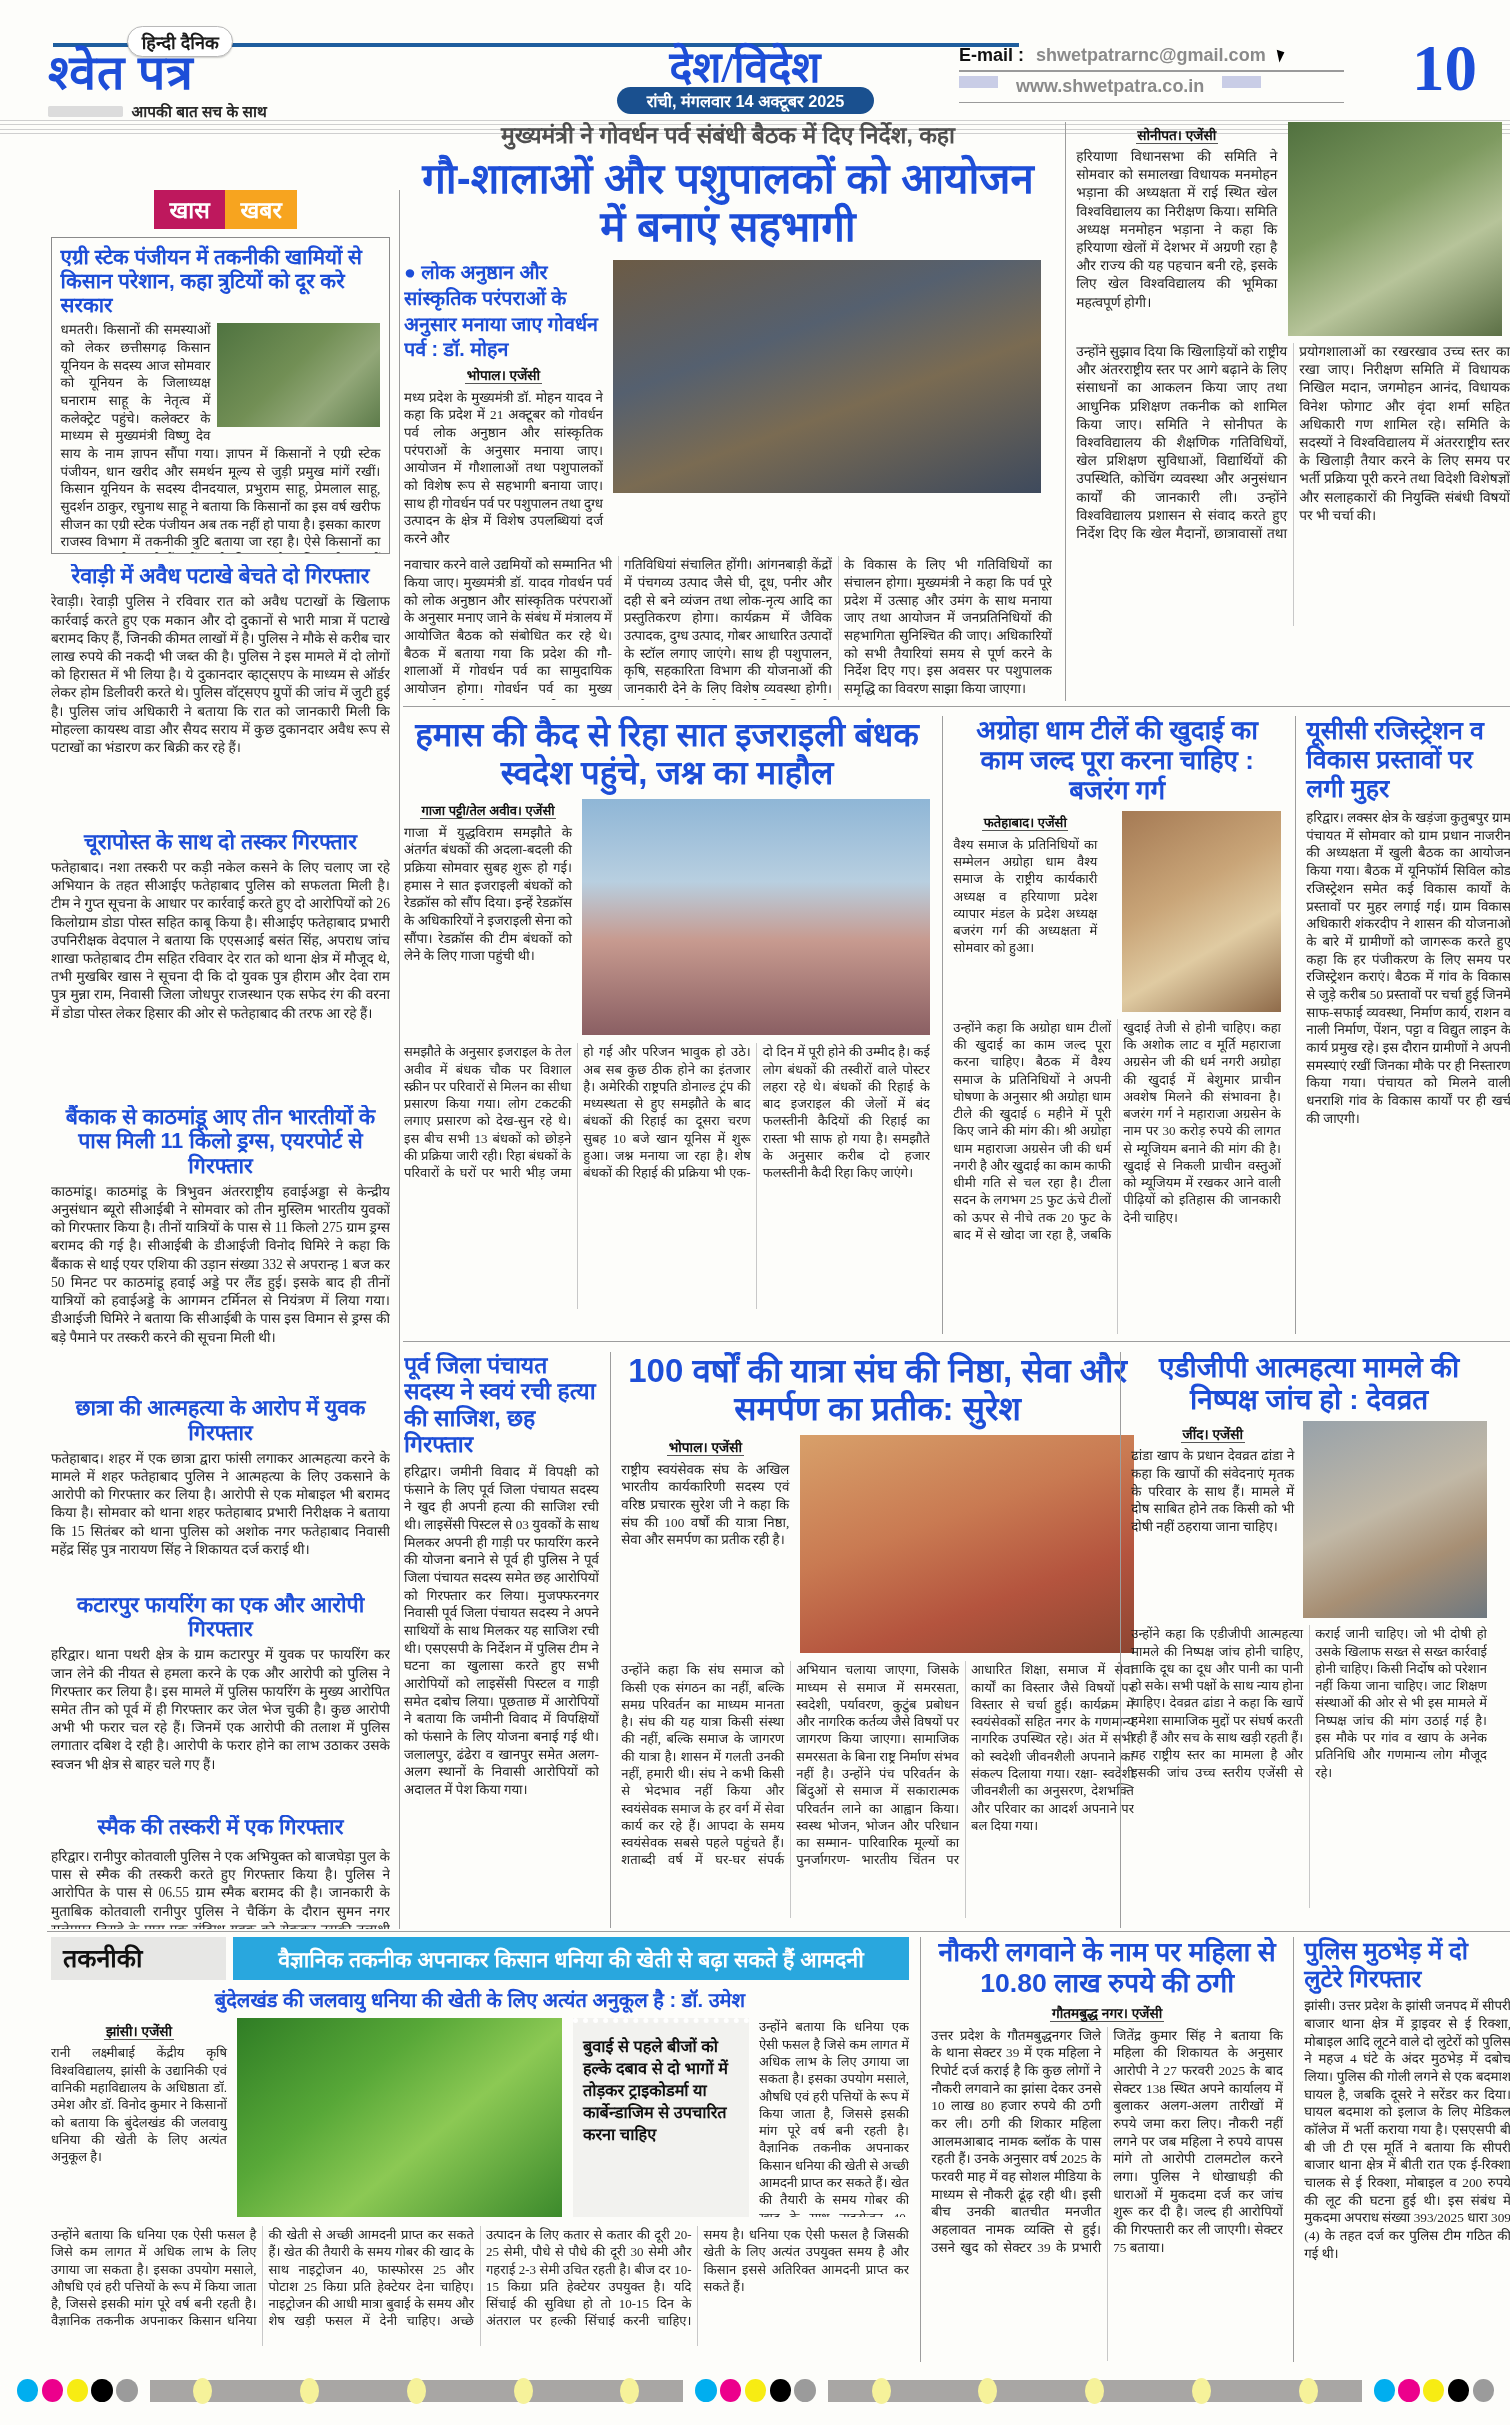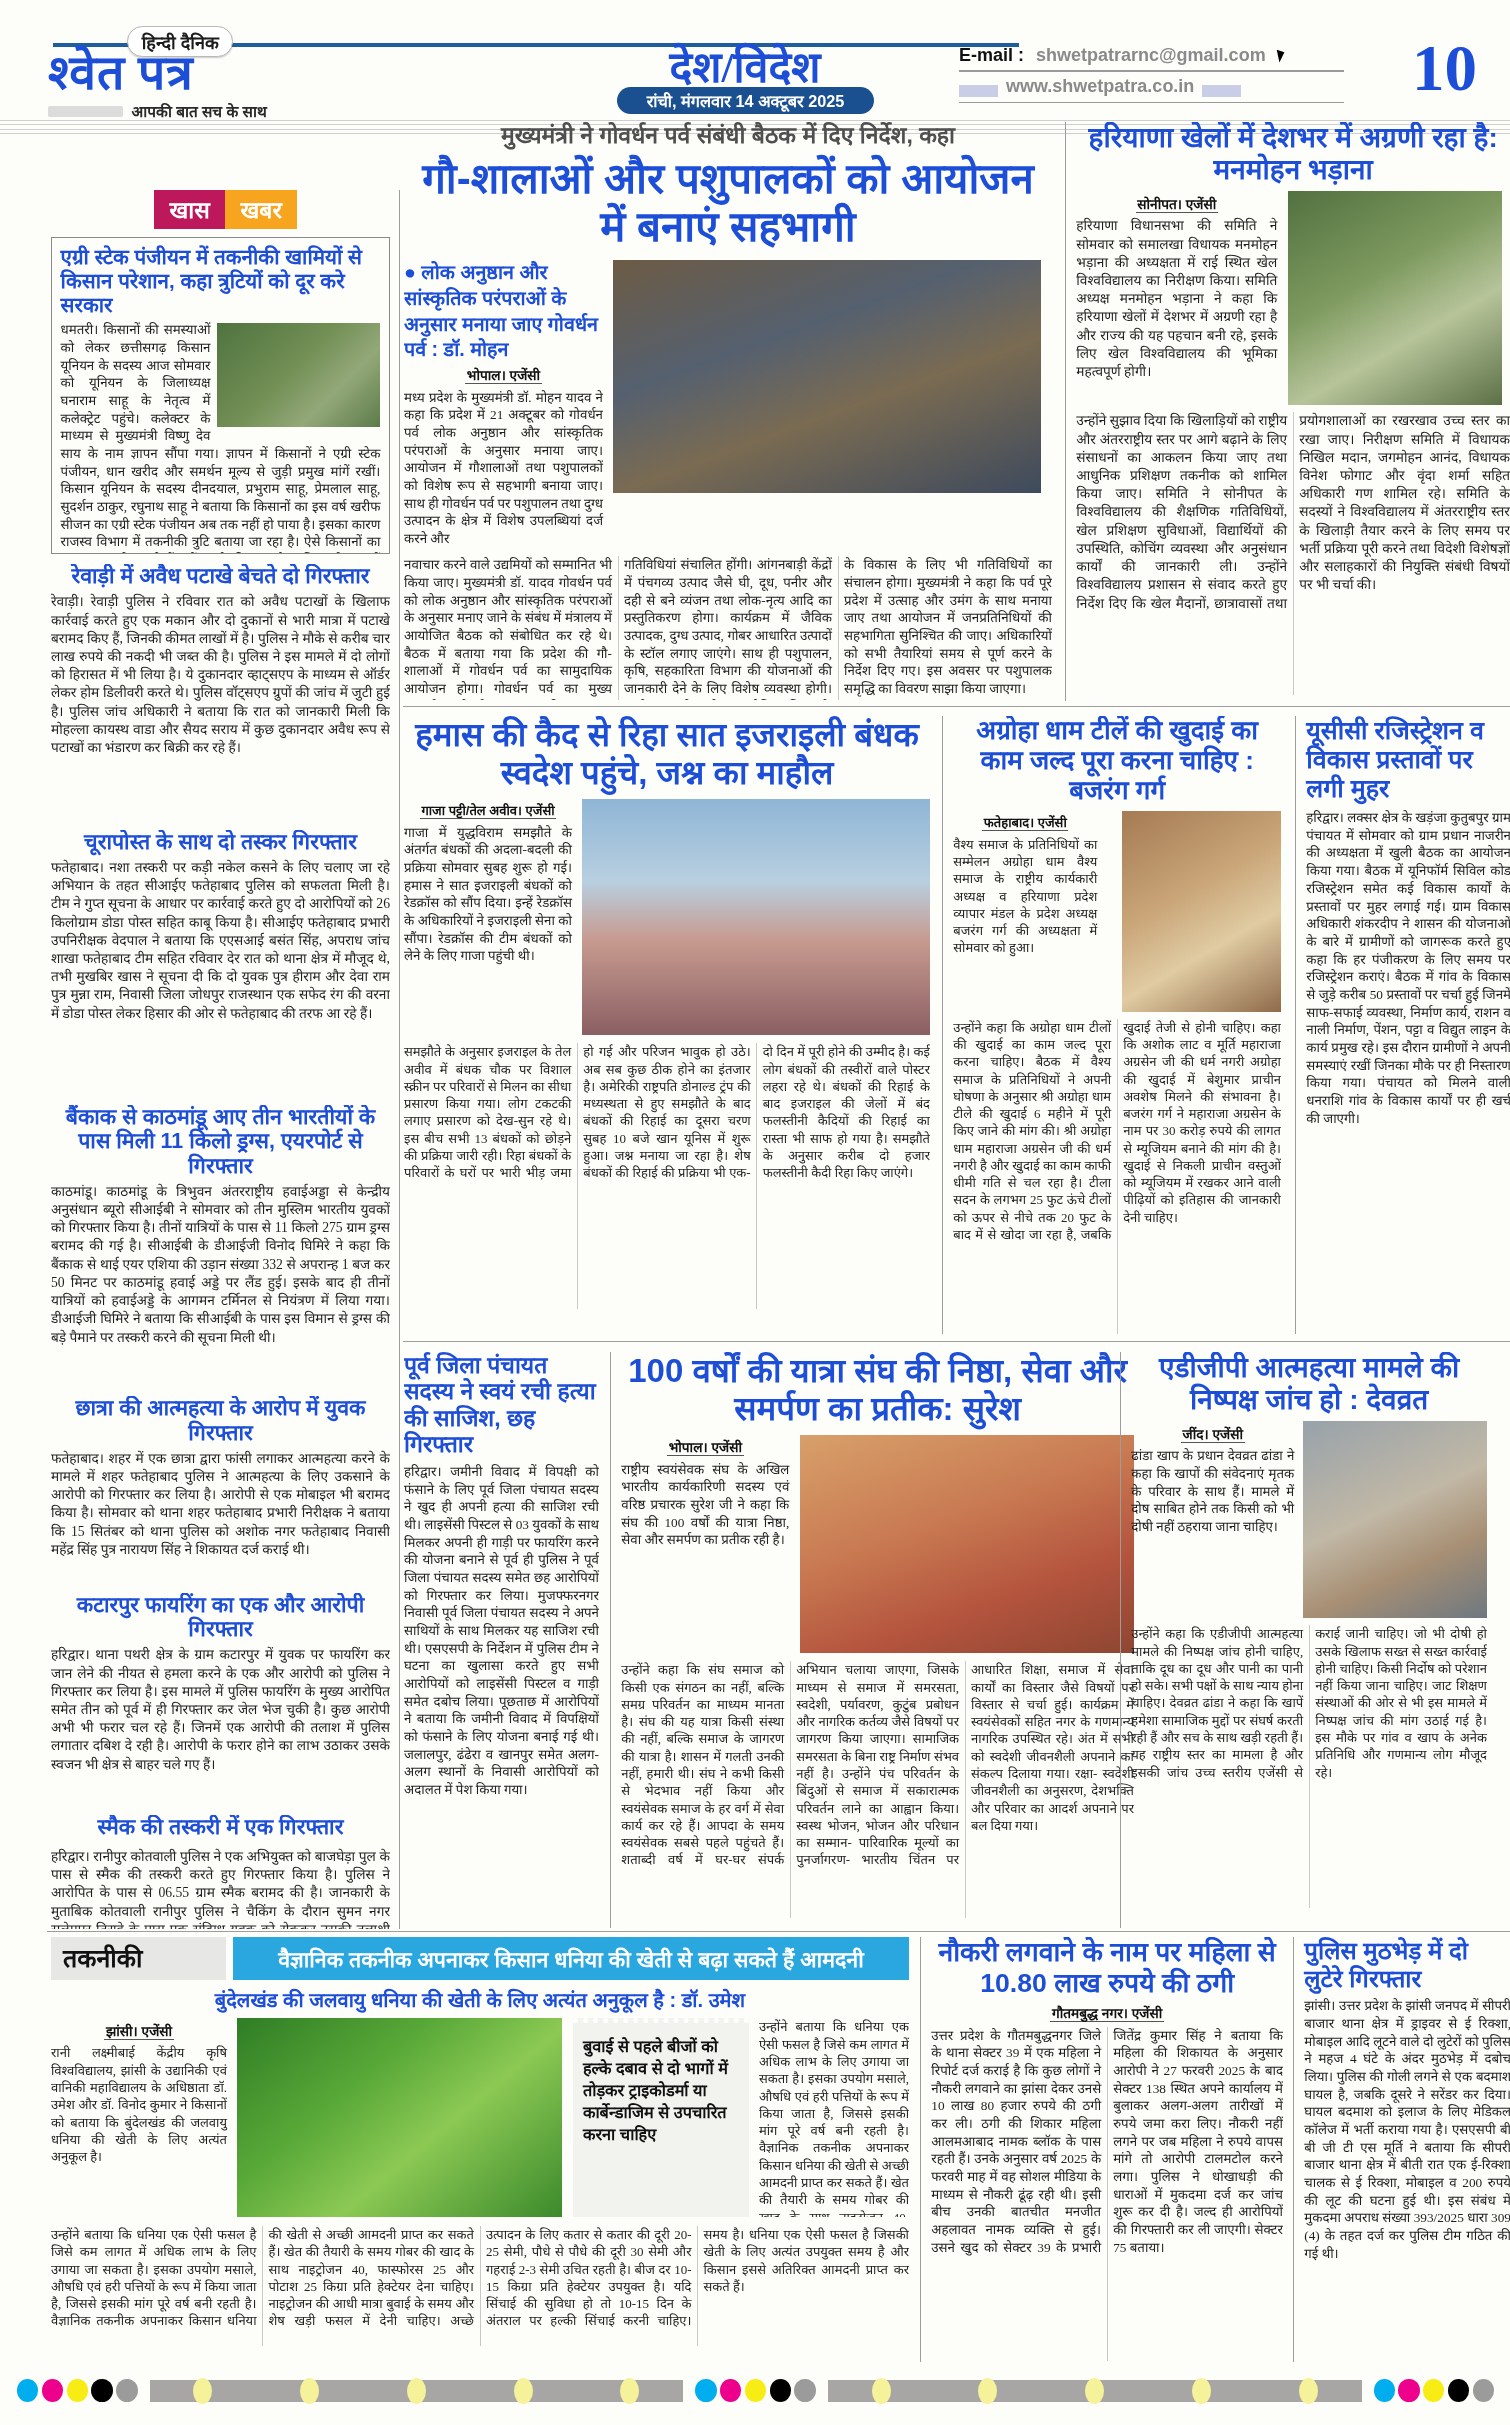--- a/index.html
+++ b/index.html
@@ -52,21 +52,21 @@
     <div class="abs pill-blue sans" style="left:617px;top:87px;width:257px;height:27px;border-radius:13.7px;display:flex;align-items:center;justify-content:center;">
       <span style="font-weight:bold;font-size:16.3px;">रांची, मंगलवार 14 अक्टूबर 2025</span>
     </div>
     <div class="abs" style="left:959px;top:45px;width:385px;">
       <div class="sans" style="font-size:18px;display:flex;align-items:center;gap:12px;">
         <span style="font-weight:bold;color:#111;">E-mail :</span>
         <span style="color:#8a8a8a;font-weight:bold;">shwetpatrarnc@gmail.com</span>
         <span class="cursor"></span>
       </div>
       <div style="height:1.7px;background:#9a9a9a;margin:4.3px 0;"></div>
-      <div class="sans" style="display:flex;align-items:flex-end;gap:8px;">
+      <div class="sans" style="display:flex;align-items:flex-start;gap:18px;">
         <span style="display:inline-block;width:39px;height:12px;background:#c9cde6;"></span>
         <span style="color:#8a8a8a;font-weight:bold;font-size:18px;">www.shwetpatra.co.in</span>
         <span style="display:inline-block;width:39px;height:12px;background:#c9cde6;"></span>
       </div>
       <div style="height:1.7px;background:#9a9a9a;margin-top:4.3px;"></div>
     </div>
     <div class="abs headline" style="left:1412px;top:31px;font-size:65px;">10</div>
   </div>
   <div class="abs thin-rules" style="left:0;top:120px;width:1511px;">
     <div></div>
@@ -126,21 +126,20 @@
         <div class="headline sans" style="font-size:19.7px;line-height:1.3;">● लोक अनुष्ठान और सांस्कृतिक परंपराओं के अनुसार मनाया जाए गोवर्धन पर्व : डॉ. मोहन</div>
         <div class="dateline sans"><span>भोपाल। एजेंसी</span></div>
         <div class="body-text" style="font-size:13.3px;">मध्य प्रदेश के मुख्यमंत्री डॉ. मोहन यादव ने कहा कि प्रदेश में 21 अक्टूबर को गोवर्धन पर्व लोक अनुष्ठान और सांस्कृतिक परंपराओं के अनुसार मनाया जाए। आयोजन में गौशालाओं तथा पशुपालकों को विशेष रूप से सहभागी बनाया जाए। साथ ही गोवर्धन पर्व पर पशुपालन तथा दुग्ध उत्पादन के क्षेत्र में विशेष उपलब्धियां दर्ज करने और</div>
       </div>
       <div class="photo" style="width:428px;height:233px;background:linear-gradient(160deg,#6c5b45 0%,#55606f 35%,#7a6b52 60%,#3e4a5d 100%);"></div>
     </div>
     <div class="body-text cols3" style="margin-top:8.6px;height:257px;overflow:hidden;font-size:13.3px;">नवाचार करने वाले उद्यमियों को सम्मानित भी किया जाए। मुख्यमंत्री डॉ. यादव गोवर्धन पर्व को लोक अनुष्ठान और सांस्कृतिक परंपराओं के अनुसार मनाए जाने के संबंध में मंत्रालय में आयोजित बैठक को संबोधित कर रहे थे। बैठक में बताया गया कि प्रदेश की गौ-शालाओं में गोवर्धन पर्व का सामुदायिक आयोजन होगा। गोवर्धन पर्व का मुख्य आकर्षण गोवर्धन पूजन, परिक्रमा तथा अन्नकूट होगा, जिसमें समस्त जिलों में गतिविधियां संचालित होंगी। आंगनबाड़ी केंद्रों में पंचगव्य उत्पाद जैसे घी, दूध, पनीर और दही से बने व्यंजन तथा लोक-नृत्य आदि का प्रस्तुतिकरण होगा। कार्यक्रम में जैविक उत्पादक, दुग्ध उत्पाद, गोबर आधारित उत्पादों के स्टॉल लगाए जाएंगे। साथ ही पशुपालन, कृषि, सहकारिता विभाग की योजनाओं की जानकारी देने के लिए विशेष व्यवस्था होगी। इसके साथ ही ग्रामीण आजीविका मिशन के तहत दुग्ध उत्पादन और वृंदावन ग्राम योजना के विकास के लिए भी गतिविधियों का संचालन होगा। मुख्यमंत्री ने कहा कि पर्व पूरे प्रदेश में उत्साह और उमंग के साथ मनाया जाए तथा आयोजन में जनप्रतिनिधियों की सहभागिता सुनिश्चित की जाए। अधिकारियों को सभी तैयारियां समय से पूर्ण करने के निर्देश दिए गए। इस अवसर पर पशुपालक समृद्धि का विवरण साझा किया जाएगा।</div>
   </div>
 
   <div class="abs" style="left:1065px;top:122px;width:445px;height:579px;overflow:hidden;border-left:0.9px solid #9d9d9d;padding-left:10.3px;box-sizing:border-box;">
-    <div class="headline sans" style="font-size:28px;text-align:center;margin-bottom:5.1px;">हरियाणा खेलों में देशभर में अग्रणी रहा है: मनमोहन भड़ाना</div>
     <div style="display:flex;gap:10.3px;">
       <div style="width:201px;flex:none;">
         <div class="dateline sans"><span>सोनीपत। एजेंसी</span></div>
         <div class="body-text">हरियाणा विधानसभा की समिति ने सोमवार को समालखा विधायक मनमोहन भड़ाना की अध्यक्षता में राई स्थित खेल विश्वविद्यालय का निरीक्षण किया। समिति अध्यक्ष मनमोहन भड़ाना ने कहा कि हरियाणा खेलों में देशभर में अग्रणी रहा है और राज्य की यह पहचान बनी रहे, इसके लिए खेल विश्वविद्यालय की भूमिका महत्वपूर्ण होगी।</div>
       </div>
       <div class="photo" style="width:214px;height:214px;background:linear-gradient(150deg,#51713f 0%,#7e9a60 40%,#b7c49a 65%,#5c7046 100%);"></div>
     </div>
     <div class="body-text cols2" style="margin-top:6.9px;height:283px;overflow:hidden;">उन्होंने सुझाव दिया कि खिलाड़ियों को राष्ट्रीय और अंतरराष्ट्रीय स्तर पर आगे बढ़ाने के लिए संसाधनों का आकलन किया जाए तथा आधुनिक प्रशिक्षण तकनीक को शामिल किया जाए। समिति ने सोनीपत के विश्वविद्यालय की शैक्षणिक गतिविधियों, खेल प्रशिक्षण सुविधाओं, विद्यार्थियों की उपस्थिति, कोचिंग व्यवस्था और अनुसंधान कार्यों की जानकारी ली। उन्होंने विश्वविद्यालय प्रशासन से संवाद करते हुए निर्देश दिए कि खेल मैदानों, छात्रावासों तथा प्रयोगशालाओं का रखरखाव उच्च स्तर का रखा जाए। निरीक्षण समिति में विधायक निखिल मदान, जगमोहन आनंद, विधायक विनेश फोगाट और वृंदा शर्मा सहित अधिकारी गण शामिल रहे। समिति के सदस्यों ने विश्वविद्यालय में अंतरराष्ट्रीय स्तर के खिलाड़ी तैयार करने के लिए समय पर भर्ती प्रक्रिया पूरी करने तथा विदेशी विशेषज्ञों और सलाहकारों की नियुक्ति संबंधी विषयों पर भी चर्चा की।</div>
   </div>
 

